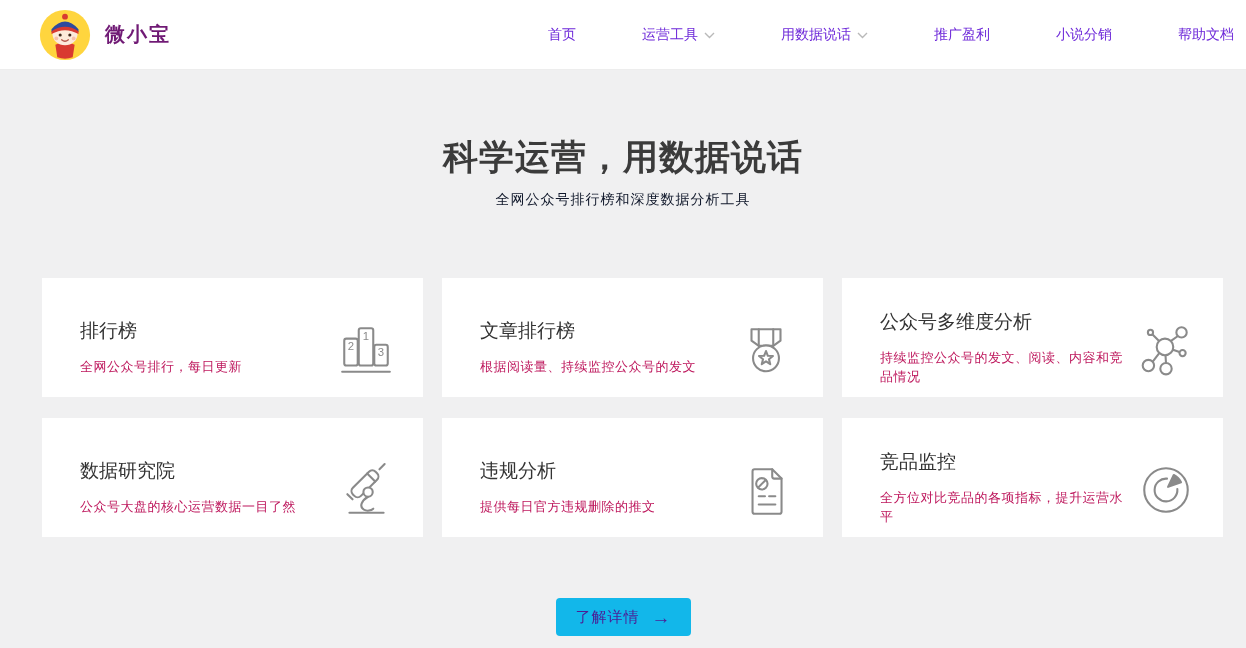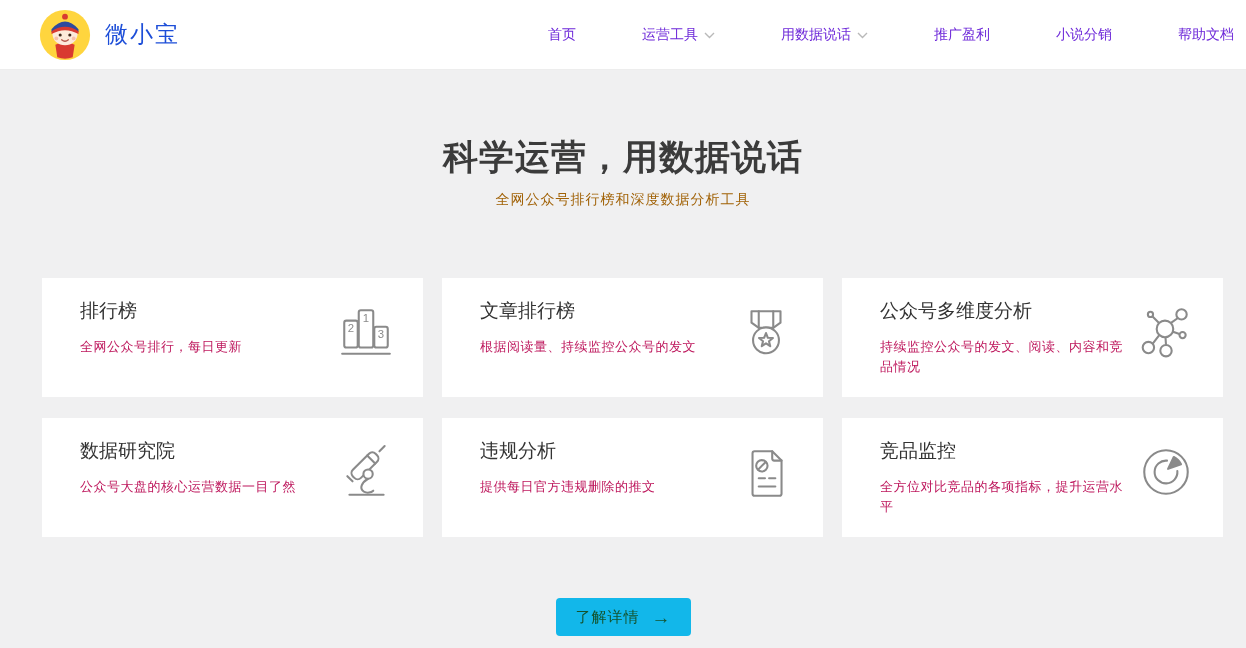--- a/index.html
+++ b/index.html
@@ -11,68 +11,68 @@
   }
   
   .navbar {
     height:70px; background:#ffffff;
     display:flex; align-items:center;
     padding:0 12px 0 38px;
     border-bottom:1px solid #ededed;
   }
   .logo { width:54px; height:54px; display:block; cursor:pointer; flex-shrink:0; }
   .brand {
-    font-size:23px; font-weight:normal; color:#1d4ed8;
+    font-size:20px; font-weight:bold; color:#701a75;
     margin-left:13px; letter-spacing:2px; cursor:pointer;
   }
   .nav { margin-left:auto; display:flex; align-items:center; gap:66px; }
   .nav-item {
     font-size:14px; color:#6d28d9; text-decoration:none;
     display:flex; align-items:center; gap:6px; cursor:pointer; white-space:nowrap;
   }
   .chevron { display:block; margin-top:2px; }
   
   .hero-title {
     margin:66px 0 12px; text-align:center;
     font-size:35px; line-height:1.2; font-weight:700;
     color:#3b3b3b; letter-spacing:1px;
   }
   .hero-subtitle {
     margin:14px 0 0; text-align:center;
-    font-size:14px; line-height:1; color:#a16207; letter-spacing:1px;
+    font-size:14px; line-height:1; color:#0f172a; letter-spacing:1px;
   }
   
   .cards {
     margin:72px 0 0 42px;
     display:grid;
     grid-template-columns:repeat(3, 381px);
     grid-auto-rows:119px;
     gap:21px 19px;
   }
   .card {
     background:#ffffff;
-    display:flex; align-items:flex-start; justify-content:space-between;
+    display:flex; align-items:center; justify-content:space-between;
     padding:20px 28px 0 38px;
     cursor:pointer;
     gap:11px;
   }
   .card-text { width:252px; }
   .card-title { margin:0; font-size:19px; font-weight:400; color:#333; }
   .card-desc  { margin:13px 0 0; font-size:13px; color:#be185d; line-height:1.5; letter-spacing:0.5px; }
   .card-icon  { width:58px; height:58px; flex-shrink:0; margin-top:5px; }
   .card-icon .ln { stroke:#8a8a8a; stroke-width:2; fill:none; stroke-linecap:round; stroke-linejoin:round; }
   .card-icon .fw { stroke:#8a8a8a; stroke-width:2; fill:#fff; stroke-linecap:round; stroke-linejoin:round; }
   .card-icon .num { fill:#8a8a8a; font-size:11px; font-family:"Liberation Sans",sans-serif; }
   .card-icon .solid { fill:#8a8a8a; stroke:#8a8a8a; stroke-width:2; stroke-linejoin:round; }
   
   .cta-wrap { text-align:center; margin-top:61px; }
   .cta {
     display:inline-flex; align-items:center; gap:12px;
     height:38px; padding:0 20px;
-    background:#12b7ea; color:#14532d;
+    background:#12b7ea; color:#4c1d95;
     font-size:15px; letter-spacing:1px;
     border:none; border-radius:4px; cursor:pointer;
     font-family:inherit;
   }
   .cta .arrow { font-size:19px; line-height:1; letter-spacing:0; }
 </style>
 </head>
 <body>
 
 <header class="navbar">

